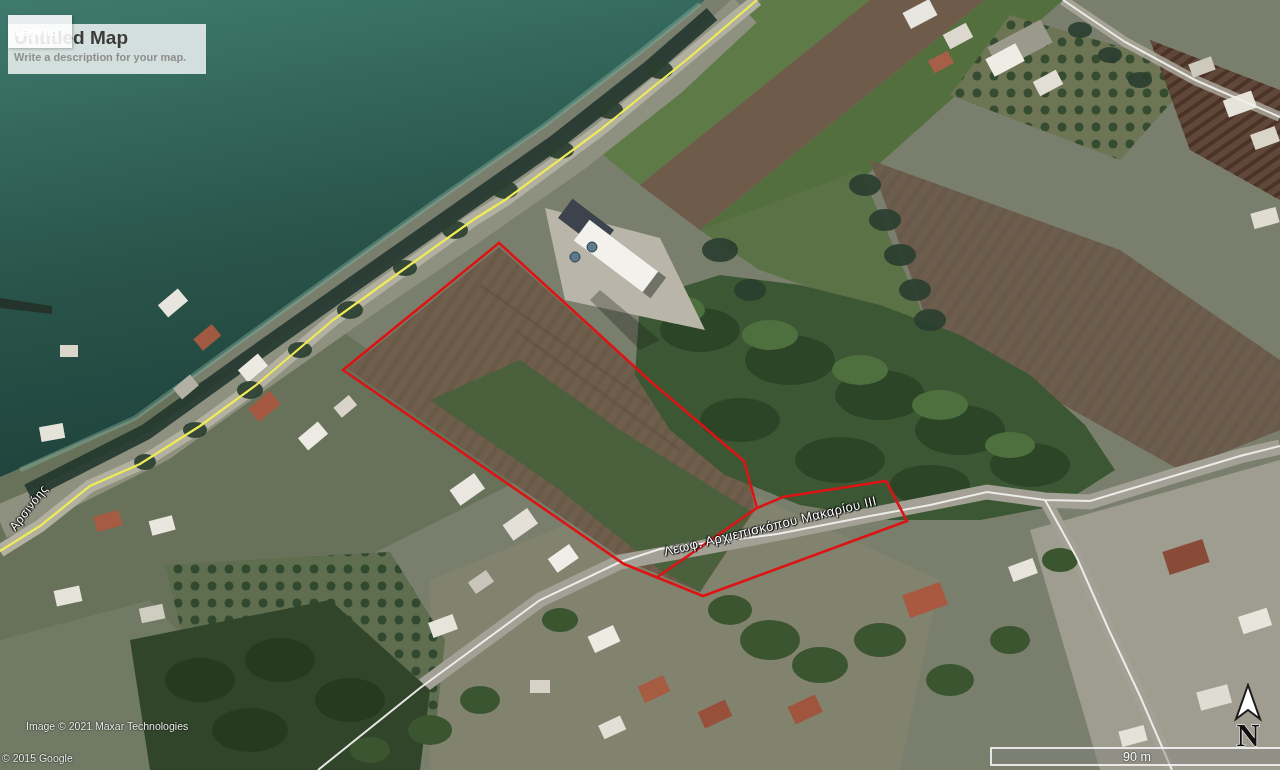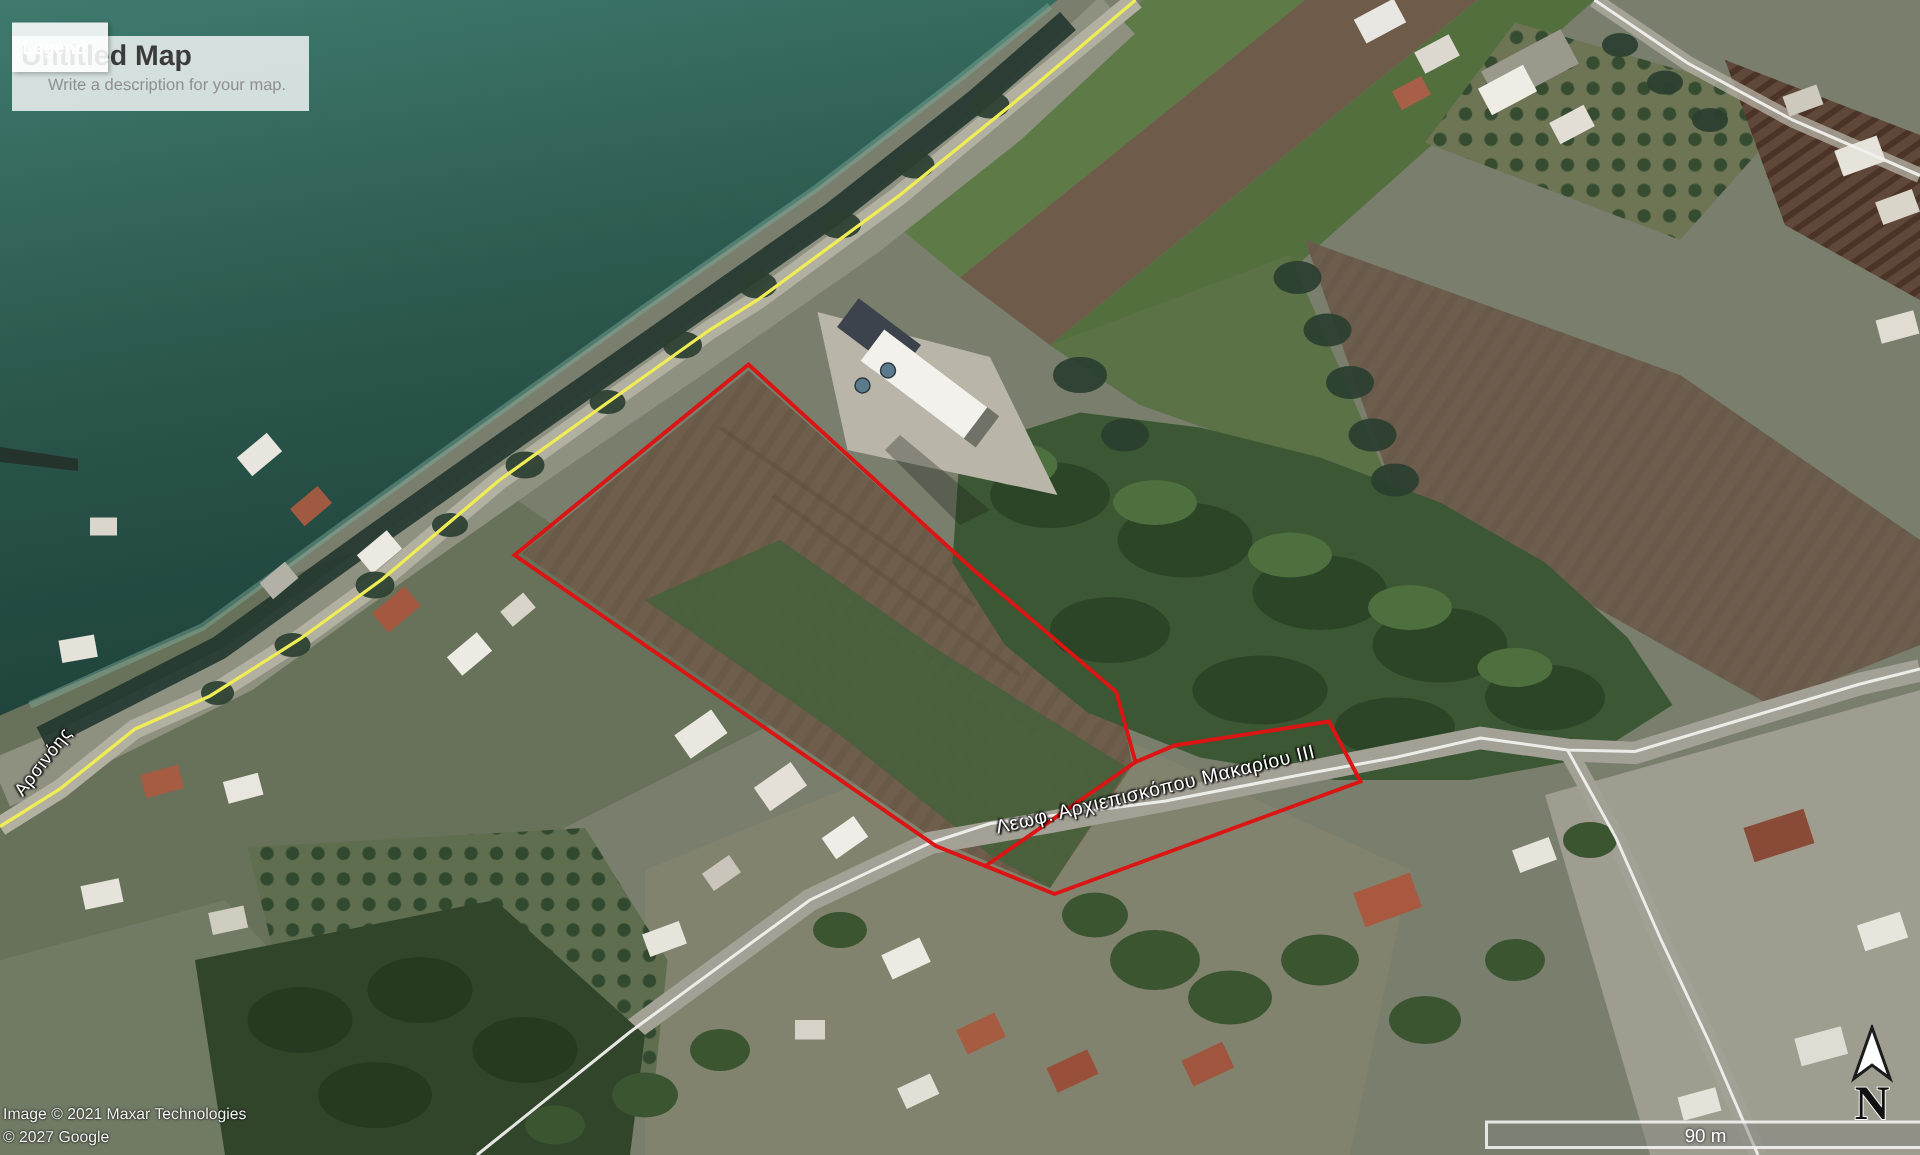--- a/index.html
+++ b/index.html
@@ -5,38 +5,38 @@
   html,body{margin:0;padding:0;background:#222;}
   #stage{position:relative;width:1280px;height:770px;overflow:hidden;
          font-family:"Liberation Sans",sans-serif;background:#797e6d;}
   #scene{position:absolute;left:0;top:0;}
 
   
   .desc-box{position:absolute;left:8px;top:24px;width:198px;height:50px;
     background:rgba(255,255,255,.78);z-index:20;}
   .map-title{font-weight:bold;font-size:19px;line-height:1;color:#3b3b3b;
     margin:4px 0 4px 6px;white-space:nowrap;}
-  .map-desc{font-size:11px;color:#8f8f8f;margin-left:24px;white-space:nowrap;}
+  .map-desc{font-size:11px;color:#8f8f8f;margin-left:6px;white-space:nowrap;font-weight:bold;}
   .legend-box{position:absolute;left:8px;top:15px;width:64px;height:33px;z-index:21;
     background:rgba(255,255,255,.88);box-shadow:1px 1px 3px rgba(0,0,0,.25);
     display:flex;align-items:center;padding-left:7px;box-sizing:border-box;
     font-weight:bold;font-size:12px;color:#ffffff;}
 
   .street-label{position:absolute;color:#fff;white-space:nowrap;z-index:12;
     text-shadow:0 0 2px #000,0 0 2px #000,1px 1px 1px rgba(0,0,0,.9),-1px -1px 1px rgba(0,0,0,.55);}
   .street-main{left:664px;top:544px;font-size:13px;letter-spacing:.5px;
     transform:rotate(-13.5deg);transform-origin:0 50%;}
   .street-side{left:12px;top:522px;font-size:12px;letter-spacing:.5px;
     transform:rotate(-52deg);transform-origin:0 50%;}
 
   .ge-logo{position:absolute;left:8px;top:699px;font-size:28px;color:rgba(255,255,255,.96);
     letter-spacing:.5px;text-shadow:0 1px 4px rgba(0,0,0,.45);z-index:15;}
   .attr{position:absolute;left:2px;color:#fff;font-size:10.5px;z-index:15;
     text-shadow:0 0 2px rgba(0,0,0,.9),0 0 1px #000;opacity:.92;}
-  .attr1{top:737px;} .attr2{top:752px;}
+  .attr1{top:720px;margin-left:24px;} .attr2{top:752px;}
 
   .scalebar{position:absolute;left:990px;top:747px;width:294px;height:19px;z-index:15;
     background:rgba(128,128,124,.45);border:2px solid rgba(255,255,255,.8);
     box-sizing:border-box;display:flex;align-items:center;justify-content:center;
     font-size:12.5px;color:#fff;text-shadow:0 0 2px #000;}
   .north{position:absolute;left:1229px;top:683px;z-index:15;}
 </style>
 </head>
 <body>
 
@@ -252,21 +252,21 @@
   <div class="desc-box">
     <div class="map-title">Untitled Map</div>
     <div class="map-desc">Write a description for your map.</div>
   </div>
 
   <div class="legend-box">
     <span>Legend</span>
   </div>
 
   <div class="attr attr1">Image © 2021 Maxar Technologies</div>
-  <div class="attr attr2">© 2027 Google</div>
+  <div class="attr attr2">© 2015 Google</div>
 
   <div class="scalebar">
     <span>90 m</span>
   </div>
 
   <div class="north">
     <svg width="38" height="68" viewBox="0 0 38 68">
       <polygon points="19,2 31,36 19,27 7,36" fill="#ffffff" stroke="#1c1c1c" stroke-width="2"></polygon>
       <text x="19" y="63" text-anchor="middle" font-family="Liberation Serif, serif" font-size="32" font-weight="bold" fill="#111111" stroke="#ffffff" stroke-width="1.2" paint-order="stroke">N</text>
     </svg>

